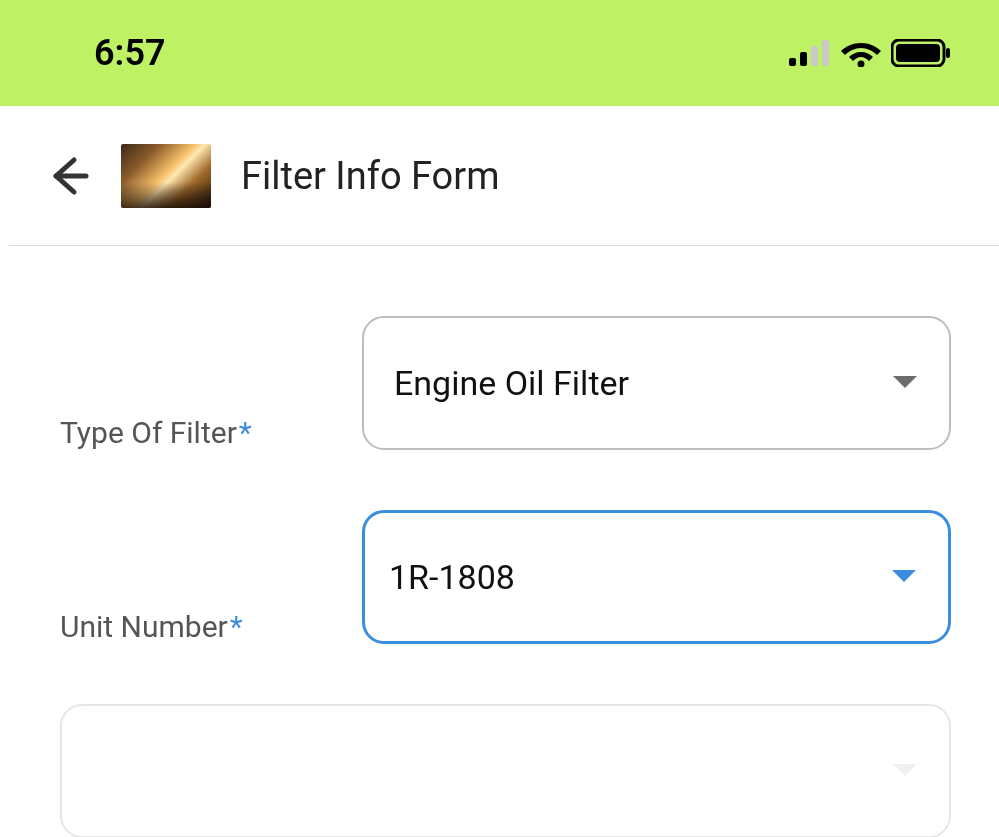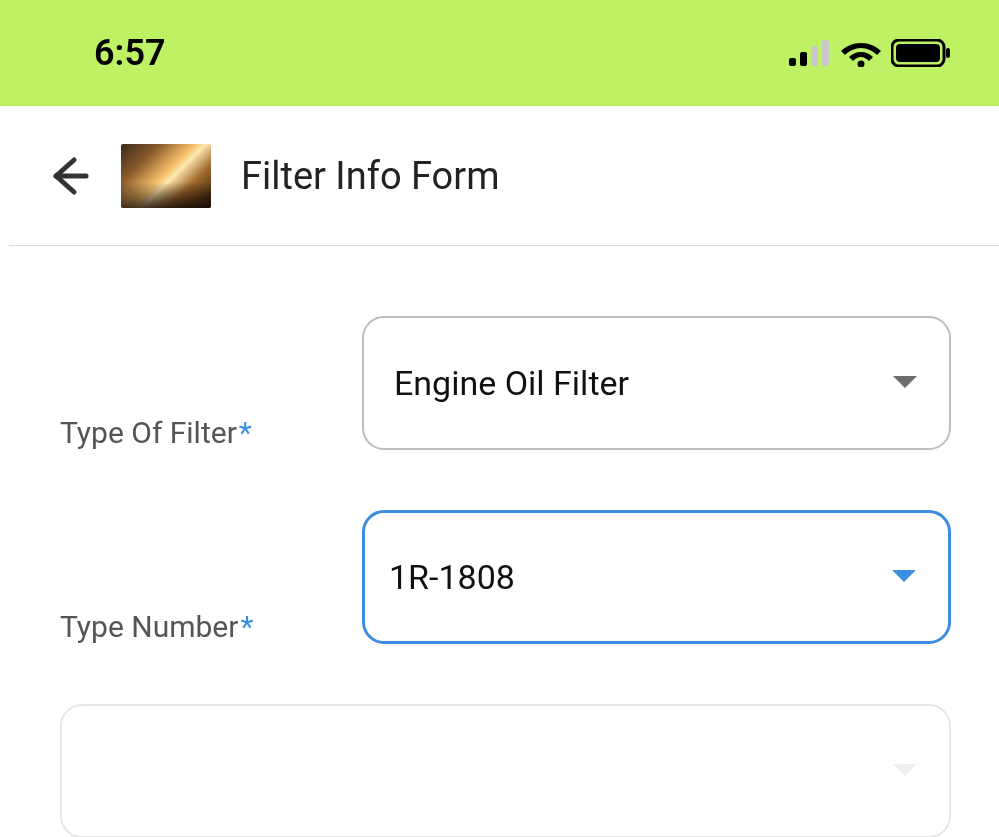--- a/index.html
+++ b/index.html
@@ -184,21 +184,21 @@
       <span class="caret caret-gray">
         <svg width="28" height="18" viewBox="0 0 28 18">
             <path d="M2 2 L14 14 L26 2 Z" fill="currentColor"></path>
           </svg>
       </span>
     </div>
   </div>
 
   <div class="form-row">
     <div class="form-label">
-      <span>Type Number</span><span class="req">*</span>
+      <span>Unit Number</span><span class="req">*</span>
     </div>
     <div class="form-control focused">
       <span class="value">1R-1808</span>
       <span class="caret caret-blue">
         <svg width="28" height="18" viewBox="0 0 28 18">
             <path d="M2 2 L14 14 L26 2 Z" fill="currentColor"></path>
           </svg>
       </span>
     </div>
   </div>

